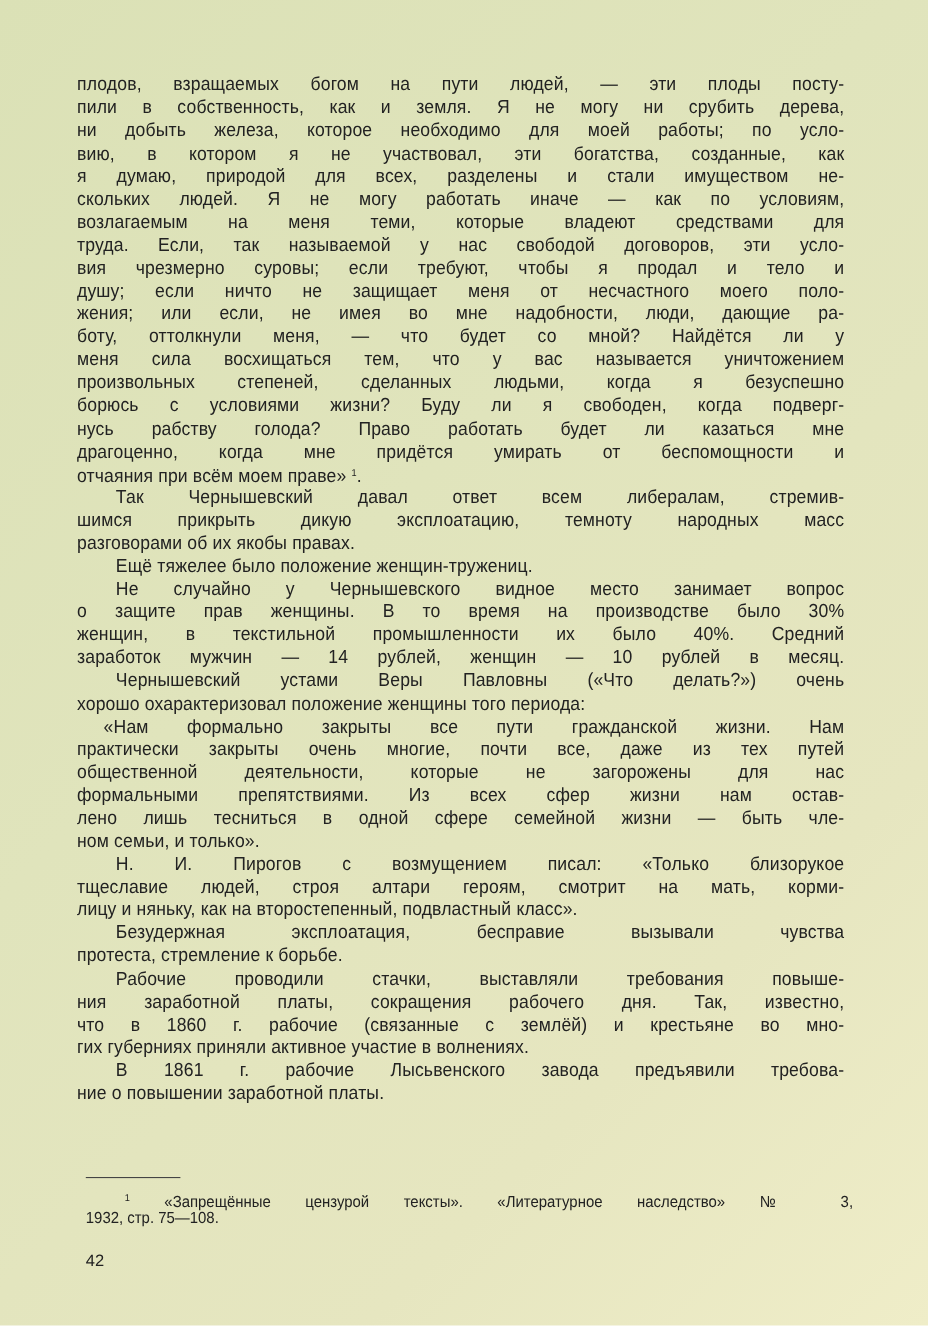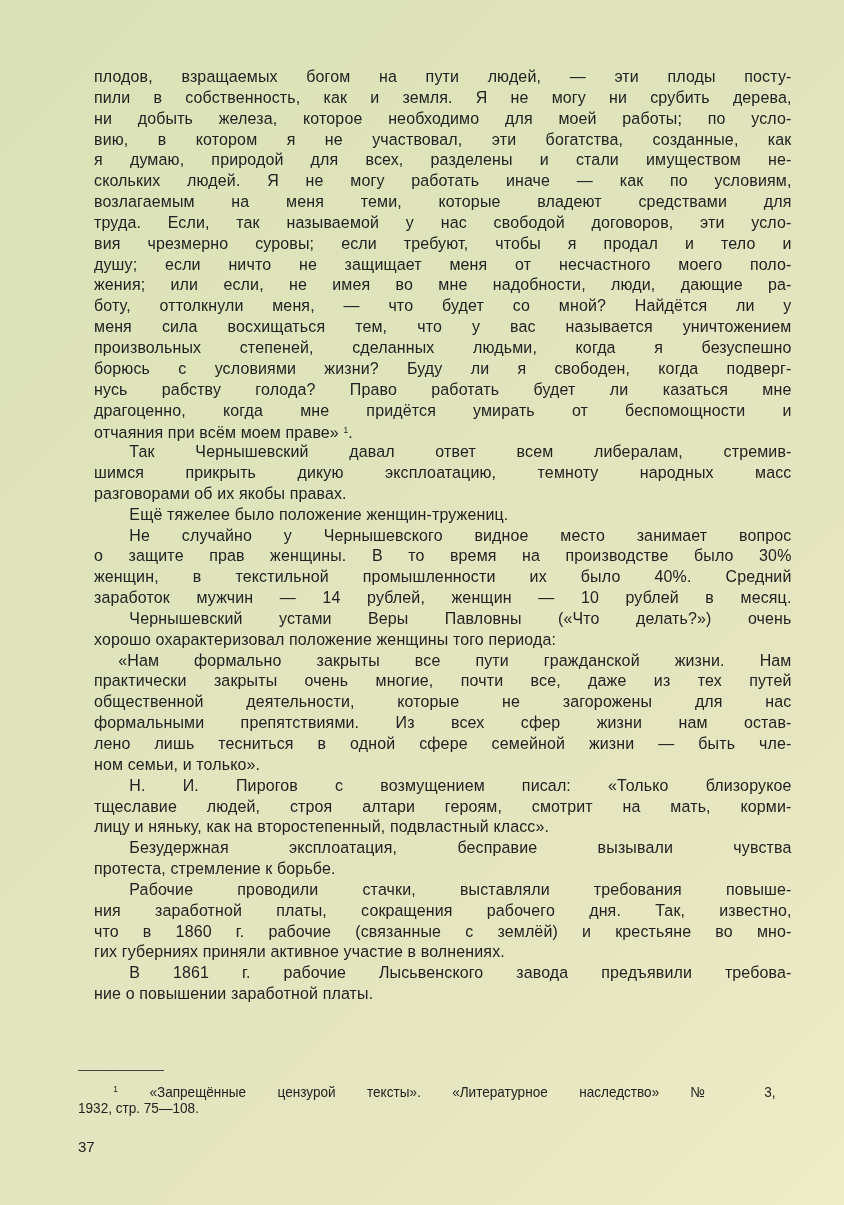--- a/index.html
+++ b/index.html
@@ -4,21 +4,21 @@
 <style>
   html, body { margin: 0; padding: 0; }
   body {
     width: 844px; height: 1205px; overflow: hidden;
     background: linear-gradient(135deg, #dbe1b6 0%, #e0e4bc 40%, #e6e6c0 75%, #efedc8 100%);
     position: relative;
     font-family: "Liberation Sans", "DejaVu Sans", sans-serif;
     color: #222;
   }
   .page {
-    position: absolute; left: 94px; top: 66px; width: 698px;
+    position: absolute; left: 70px; top: 66px; width: 698px;
   }
   .body-text {
     font-size: 17.2px;
     line-height: 20.85px;
     letter-spacing: 0.15px;
     transform: scaleX(0.93);
     transform-origin: left top;
     width: 750px;
   }
   .line { display: block; white-space: nowrap; text-align: justify; text-align-last: justify; height: 20.85px; }
@@ -92,13 +92,13 @@
   </div>
 </div>
 
 <div class="footnote-rule"></div>
 
 <div class="footnote">
   <span class="line indent"><span class="sup">1</span> <span>«Запрещённые цензурой тексты». «Литературное наследство» № 3,</span></span>
   <span class="line last">1932, стр. 75—108.</span>
 </div>
 
-<div class="page-number">37</div>
+<div class="page-number">42</div>
 
 </body></html>

